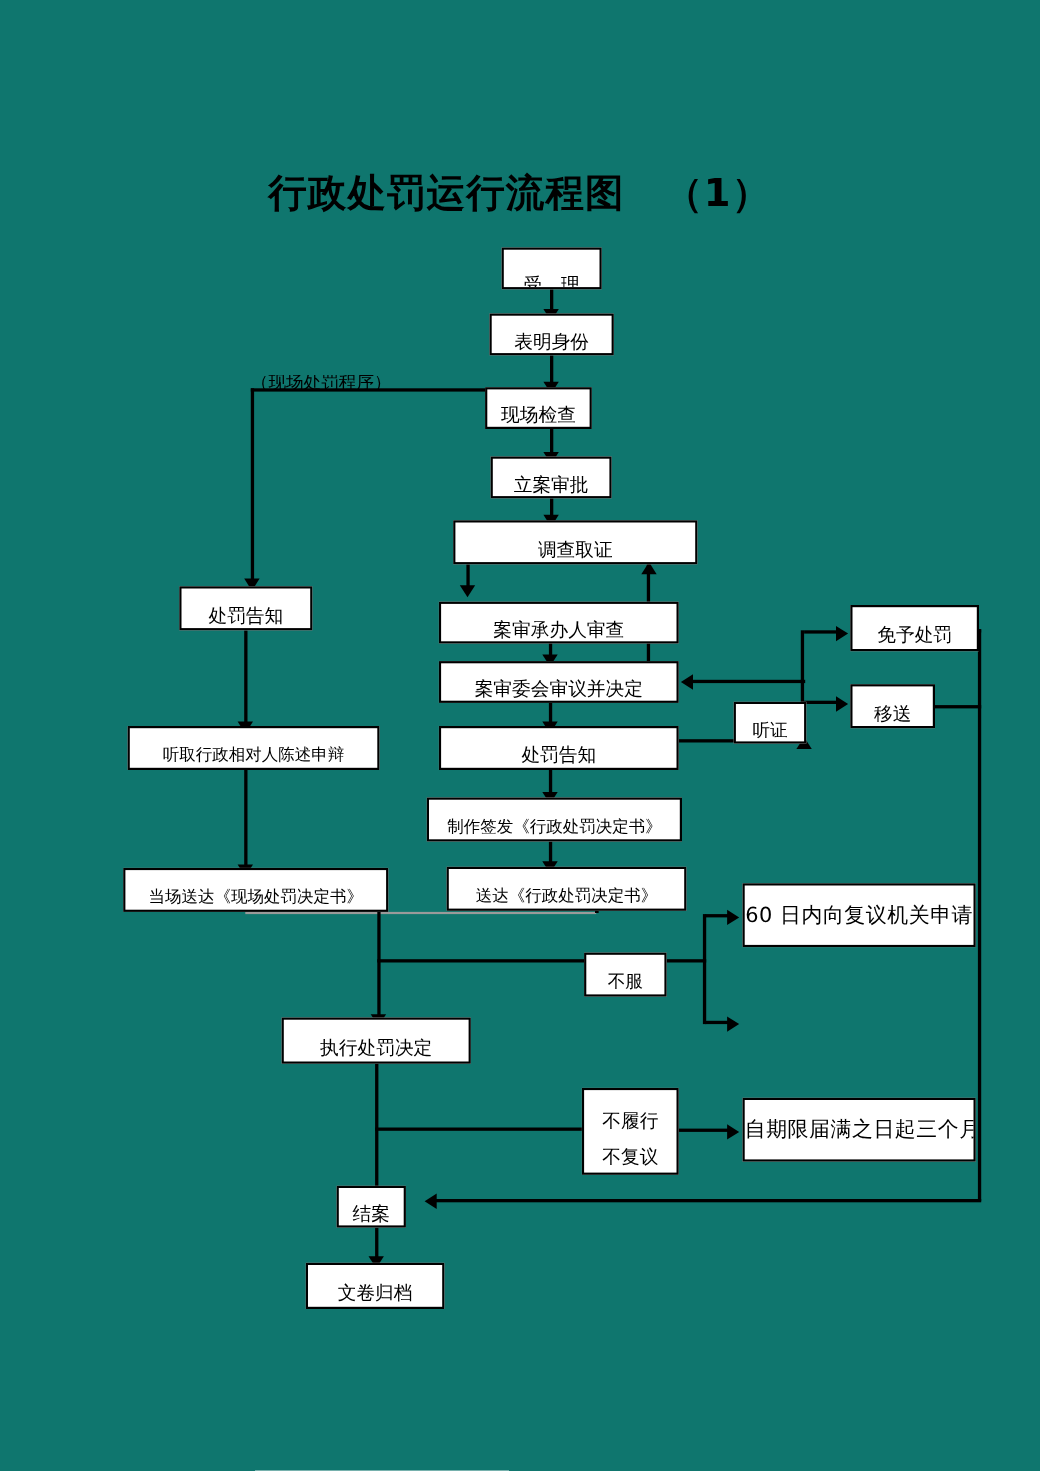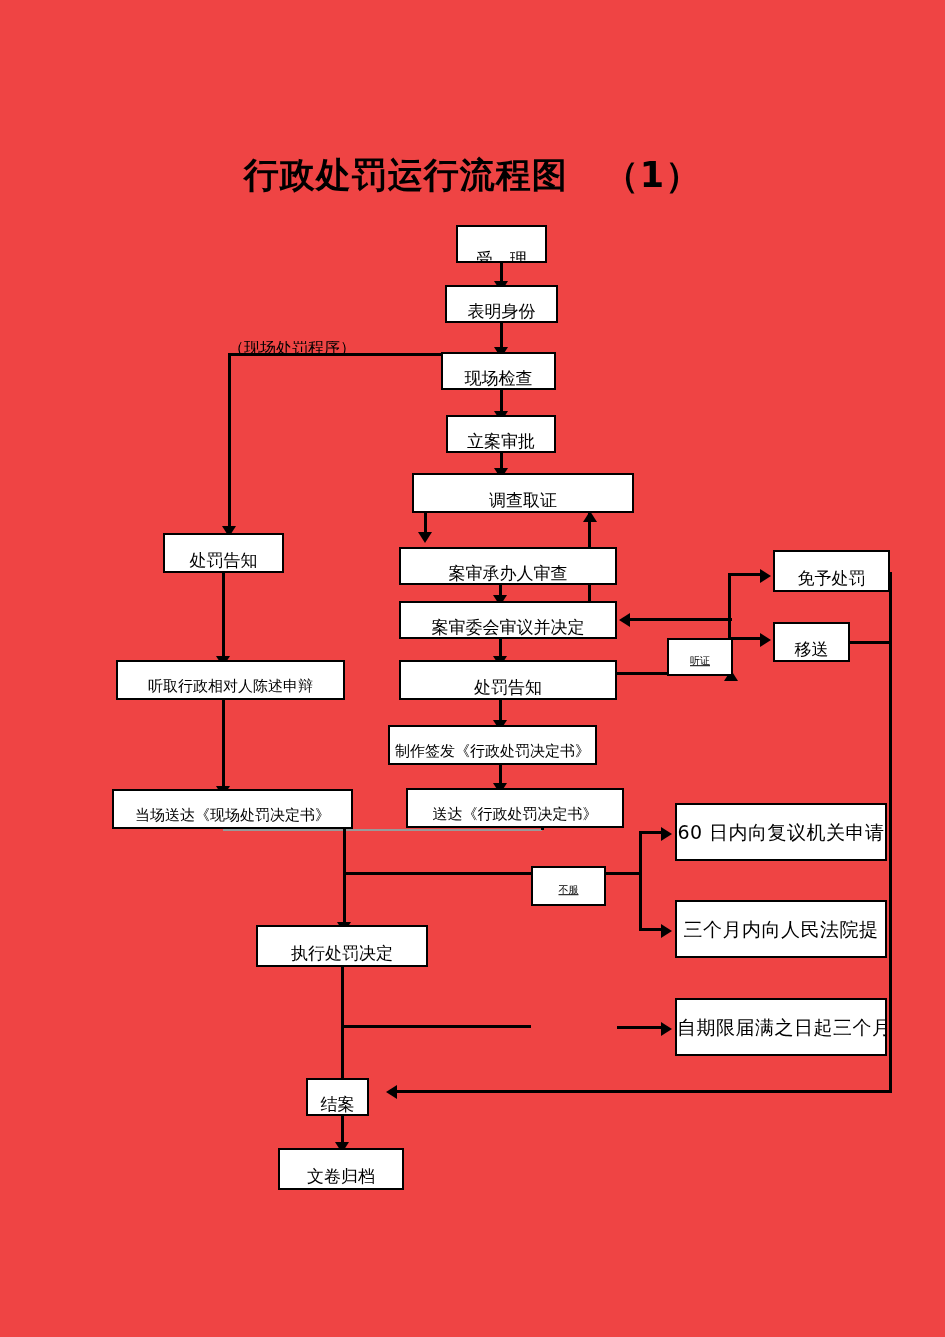--- a/index.html
+++ b/index.html
@@ -7,21 +7,21 @@
     padding: 0;
     background: #ffffff;
   }
   body {
     font-family: "DejaVu Sans", "Liberation Sans", sans-serif;
   }
   #page {
     position: relative;
     width: 945px;
     height: 1337px;
-    background: #ef4444;
+    background: #0f766e;
     overflow: hidden;
   }
   
   .title {
     position: absolute;
     left: 0;
     top: 152px;
     width: 945px;
     text-align: center;
     font-size: 35px;
@@ -52,21 +52,21 @@
   }
   
   .clip .txt {
     position: relative;
     font-size: 17px;
     color: #000;
     
     transform: translateY(0.42em);
   }
   .clip.small .txt { font-size: 15px; }
-  .clip.tiny .txt  { font-size: 10px; text-decoration: underline; }
+  .clip.tiny .txt  { font-size: 16px; }
 
   .full .txt {
     font-size: 19px;
     letter-spacing: 0.5px;
   }
   .stack .txt { white-space: pre-line; line-height: 1.9; }
 
   
   .ln {
     position: absolute;
@@ -130,21 +130,21 @@
   </div>
   <div class="ln" style="left:500px; top:263px; width:3px; height:20px;"></div>
   <div class="arrow down" style="left:494px; top:281px;"></div>
 
   <div class="node clip" style="left:445px; top:285px; width:113px; height:38px;">
     <span class="txt">表明身份</span>
   </div>
   <div class="ln" style="left:500px; top:323px; width:3px; height:26px;"></div>
   <div class="arrow down" style="left:494px; top:347px;"></div>
 
-  <div class="node clip" style="left:441px; top:352px; width:115px; height:38px;">
+  <div class="node clip" style="left:441px; top:352px; width:97px; height:38px;">
     <span class="txt">现场检查</span>
   </div>
   <div class="ln" style="left:500px; top:390px; width:3px; height:23px;"></div>
   <div class="arrow down" style="left:494px; top:411px;"></div>
 
   <div class="ln" style="left:228px; top:353px; width:215px; height:3px;"></div>
   <div class="ln" style="left:228px; top:353px; width:3px; height:175px;"></div>
   <div class="arrow down" style="left:222px; top:526px;"></div>
 
   <div class="node clip" style="left:446px; top:415px; width:110px; height:38px;">
@@ -184,21 +184,21 @@
   <div class="arrow down" style="left:493px; top:720px;"></div>
 
   <div class="ln" style="left:617px; top:672px; width:115px; height:3px;"></div>
   <div class="ln" style="left:729px; top:672px; width:3px; height:8px;"></div>
   <div class="arrow up" style="left:724px; top:670px;"></div>
 
   <div class="node clip tiny" style="left:667px; top:638px; width:66px; height:38px;">
     <span class="txt">听证</span>
   </div>
 
-  <div class="node clip small" style="left:388px; top:725px; width:209px; height:40px;">
+  <div class="node clip small" style="left:388px; top:725px; width:232px; height:40px;">
     <span class="txt">制作签发《行政处罚决定书》</span>
   </div>
   <div class="ln" style="left:499px; top:765px; width:3px; height:20px;"></div>
   <div class="arrow down" style="left:493px; top:783px;"></div>
 
   <div class="node clip small" style="left:406px; top:788px; width:218px; height:40px;">
     <span class="txt">送达《行政处罚决定书》</span>
   </div>
 
   <div class="node clip" style="left:163px; top:533px; width:121px; height:40px;">
@@ -259,32 +259,33 @@
   <div class="ln" style="left:641px; top:831px; width:22px; height:3px;"></div>
   <div class="arrow right" style="left:661px; top:827px;"></div>
 
   <div class="node full" style="left:675px; top:803px; width:212px; height:58px;">
     <span class="txt">60 日内向复议机关申请</span>
   </div>
 
   <div class="ln" style="left:641px; top:928px; width:22px; height:3px;"></div>
   <div class="arrow right" style="left:661px; top:924px;"></div>
 
-  <div class="node full" style="left:675px; top:900px; width:212px; height:58px;">
-    <span class="txt">三个月内向人民法院提</span>
-  </div>
 
   <div class="node clip" style="left:256px; top:925px; width:172px; height:42px;">
     <span class="txt">执行处罚决定</span>
   </div>
   <div class="ln" style="left:341px; top:967px; width:3px; height:118px;"></div>
   <div class="arrow down" style="left:335px; top:1082px;"></div>
 
   <div class="ln" style="left:341px; top:1025px; width:190px; height:3px;"></div>
 
+  <div class="node clip stack" style="left:529px; top:989px; width:88px; height:79px;">
+    <span class="txt">不履行
+不复议</span>
+  </div>
 
   <div class="ln" style="left:617px; top:1026px; width:46px; height:3px;"></div>
   <div class="arrow right" style="left:661px; top:1022px;"></div>
 
   <div class="node full" style="left:675px; top:998px; width:212px; height:58px;">
     <span class="txt">自期限届满之日起三个月</span>
   </div>
 
   <div class="node clip" style="left:306px; top:1078px; width:63px; height:38px;">
     <span class="txt">结案</span>

